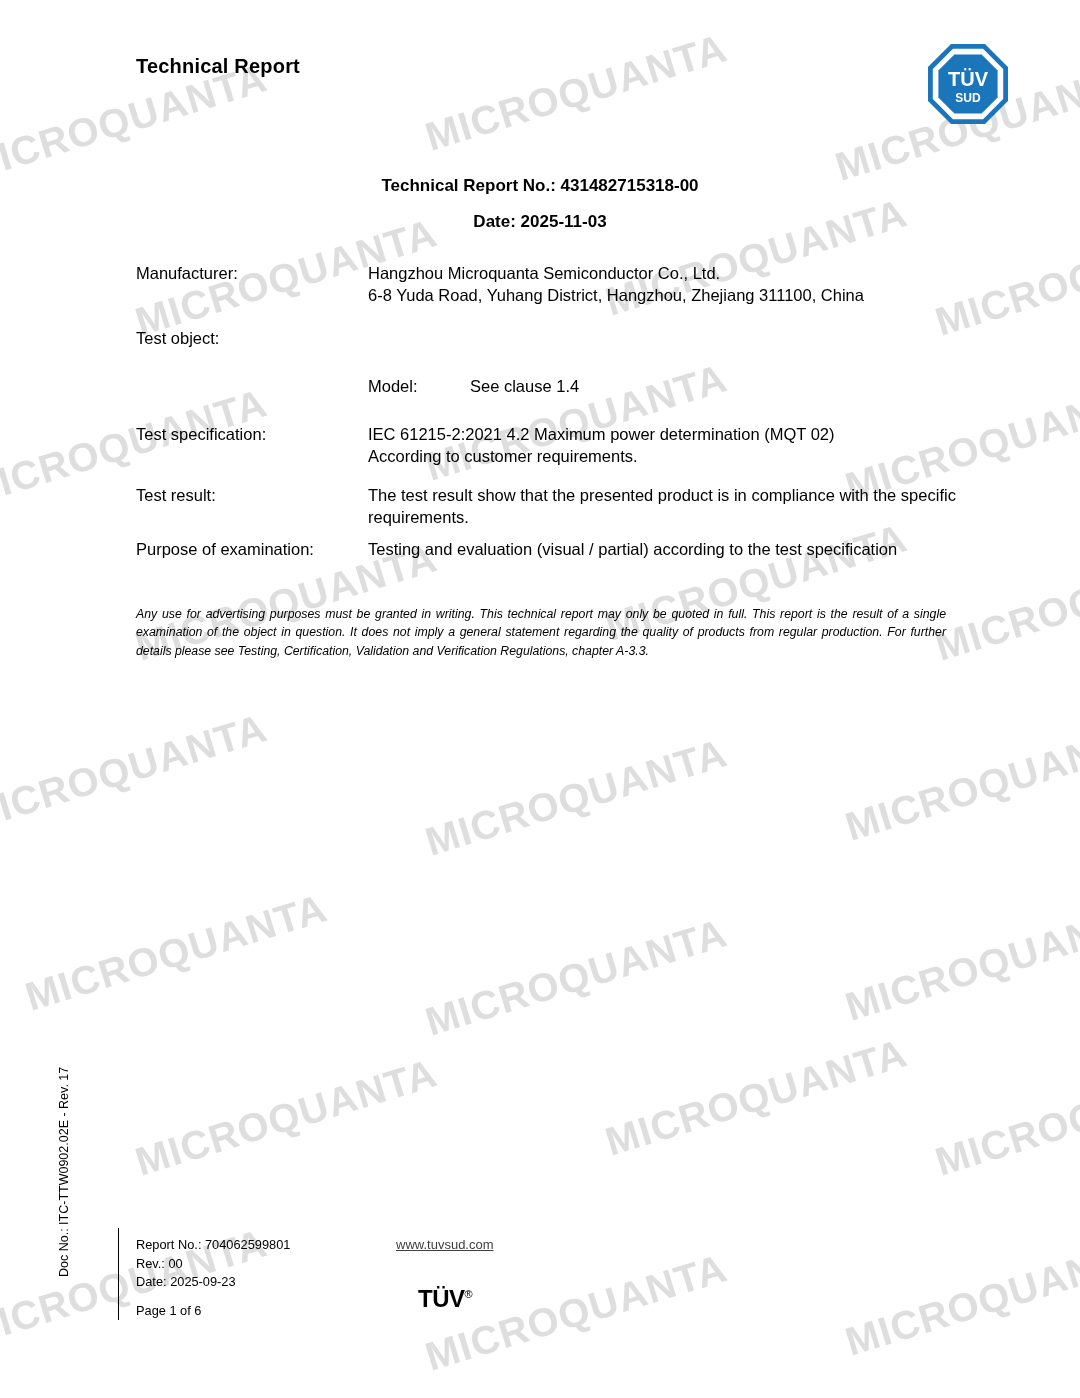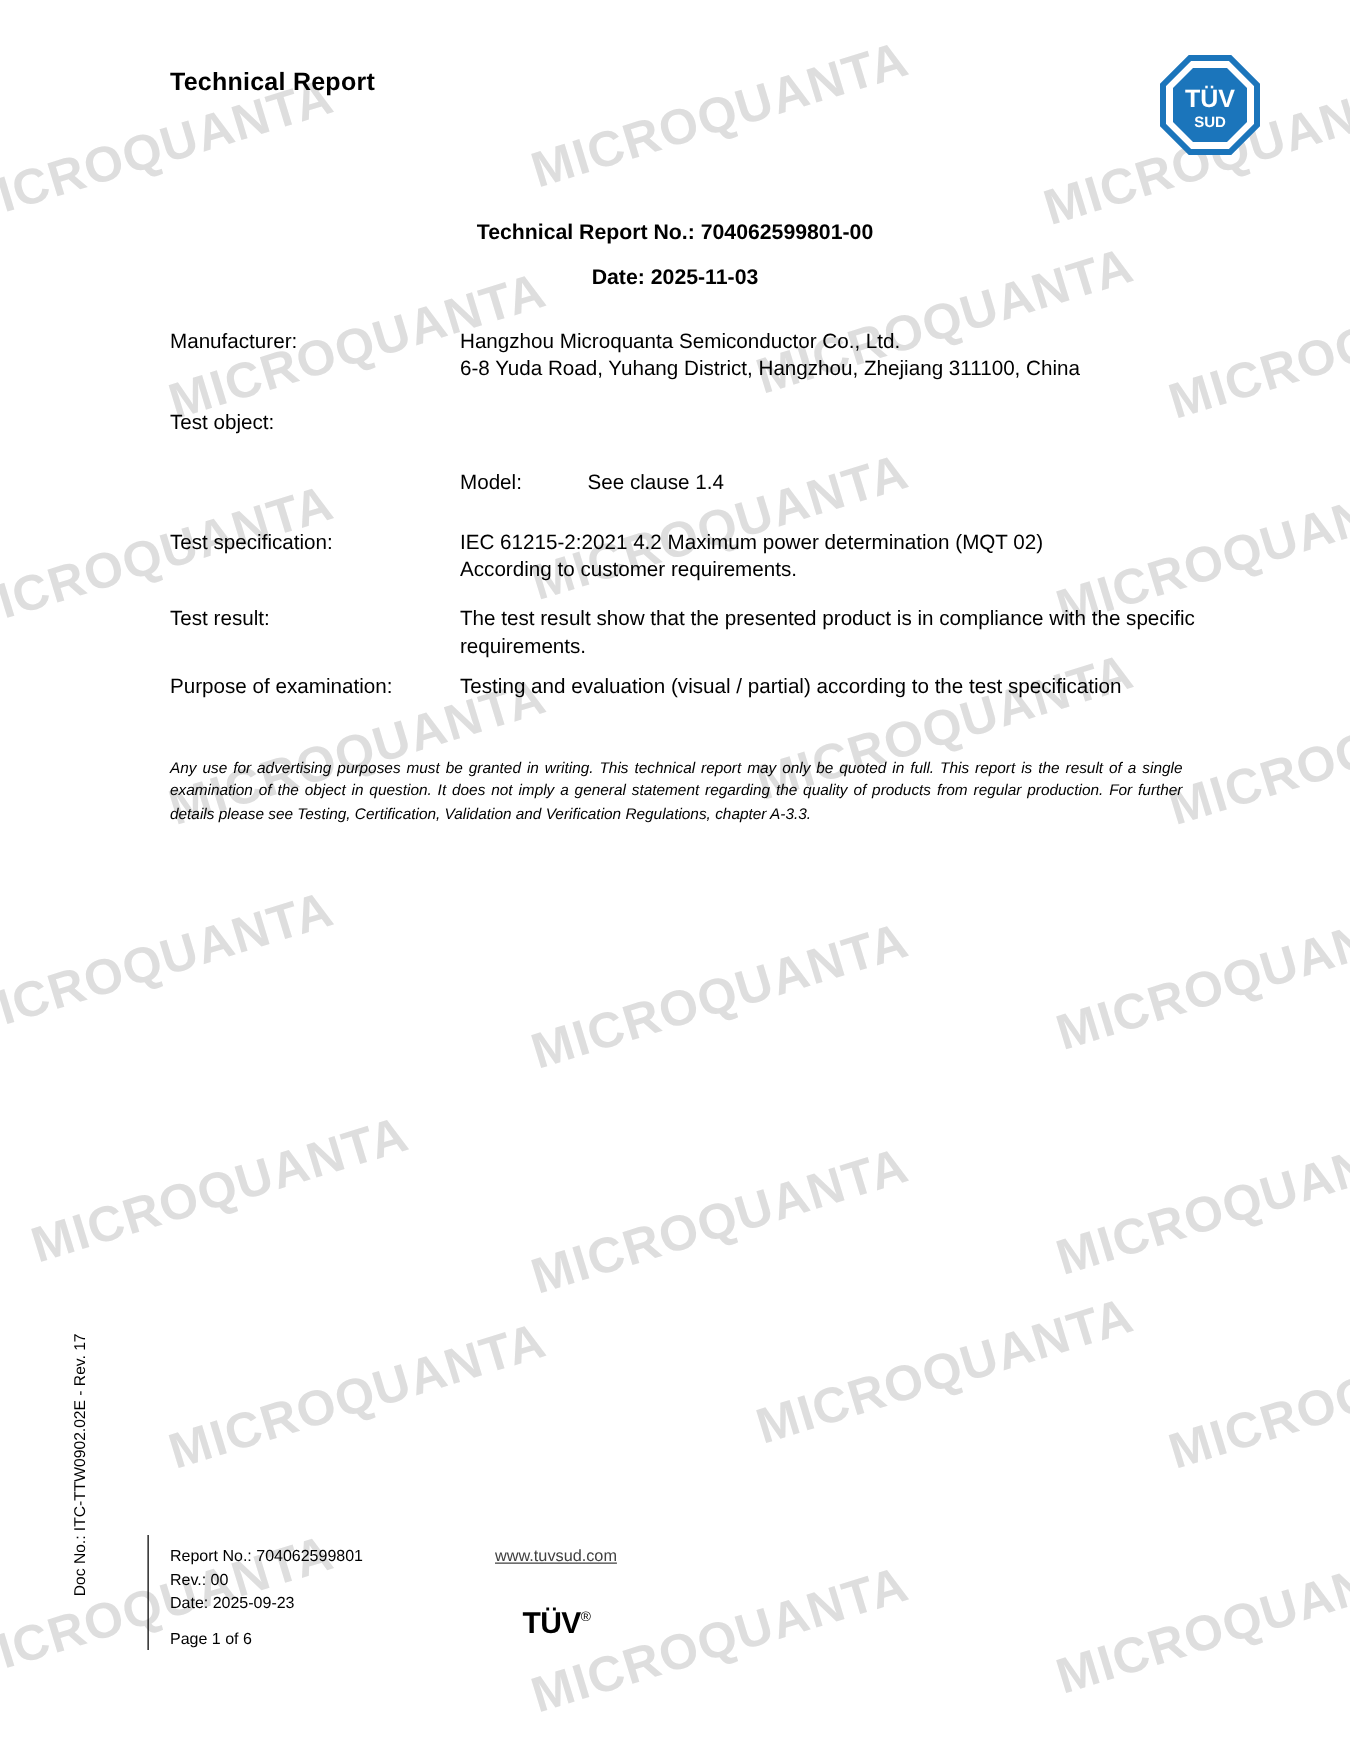--- a/index.html
+++ b/index.html
@@ -237,21 +237,21 @@
 
   <div class="tuv-logo">
     <svg viewBox="0 0 100 100" width="80" height="80" xmlns="http://www.w3.org/2000/svg">
       <polygon points="30,3 70,3 97,30 97,70 70,97 30,97 3,70 3,30" fill="#ffffff" stroke="#1b75bb" stroke-width="6"></polygon>
       <polygon points="33,13 67,13 87,33 87,67 67,87 33,87 13,67 13,33" fill="#1b75bb"></polygon>
       <text x="50" y="52" text-anchor="middle" fill="#ffffff" font-family="Liberation Sans, sans-serif" font-size="25" font-weight="bold">TÜV</text>
       <text x="50" y="72" text-anchor="middle" fill="#ffffff" font-family="Liberation Sans, sans-serif" font-size="15" font-weight="bold">SUD</text>
     </svg>
   </div>
 
-  <div class="report-no">Technical Report No.: 704062599801-00</div>
+  <div class="report-no">Technical Report No.: 431482715318-00</div>
   <div class="report-date">Date: 2025-11-03</div>
 
   <div class="info">
 
     <div class="info-row row-manufacturer">
       <div class="info-label">Manufacturer:</div>
       <div class="info-value">
         <span class="line">Hangzhou Microquanta Semiconductor Co., Ltd.</span>
         <span class="line">6-8 Yuda Road, Yuhang District, Hangzhou, Zhejiang 311100, China</span>
       </div>

